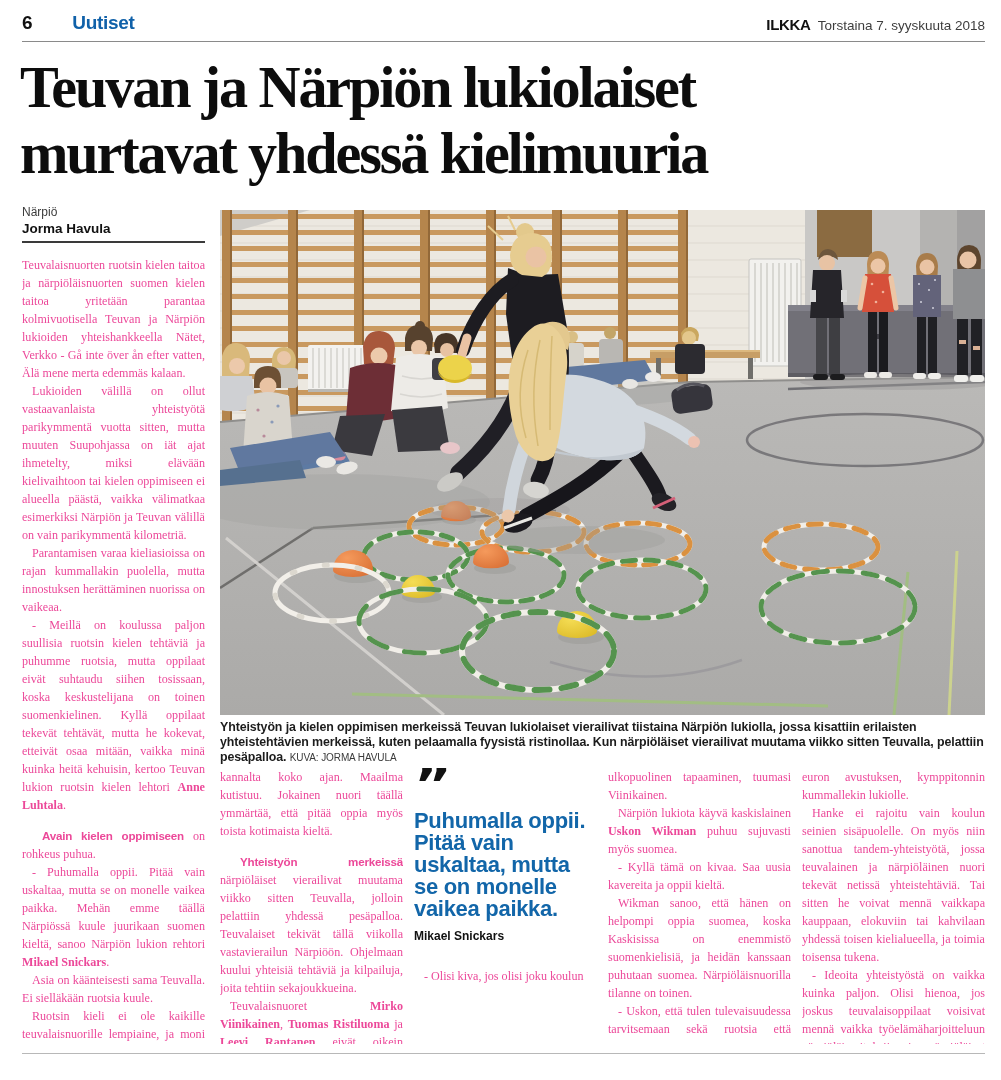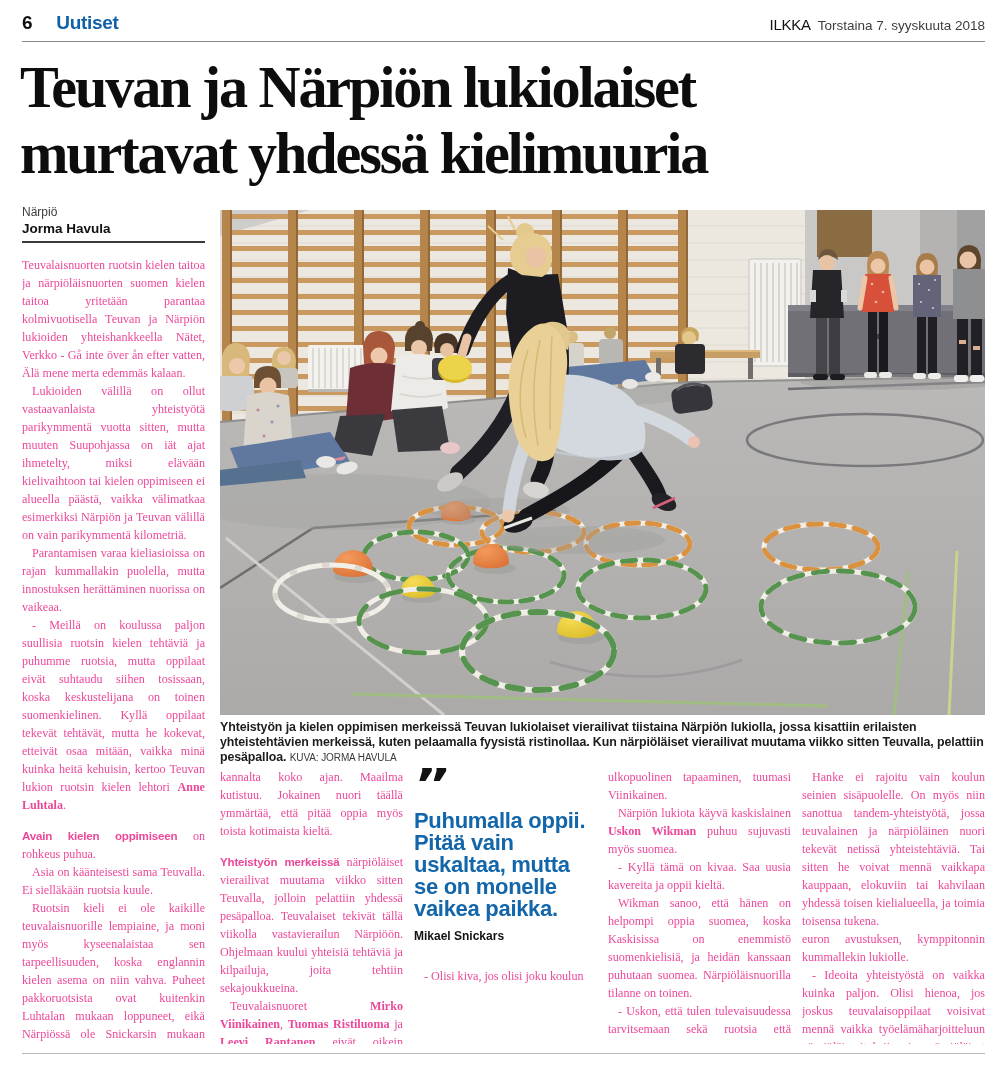--- a/index.html
+++ b/index.html
@@ -5,43 +5,43 @@
   html,body{margin:0;padding:0;}
   body{
     width:1001px;height:1080px;position:relative;background:#ffffff;
     font-family:"Liberation Serif","DejaVu Serif",serif;color:#1a1a1a;
     overflow:hidden;
   }
   .abs{position:absolute;}
   
   .mast-left{left:22px;top:12px;font-family:"Liberation Sans","DejaVu Sans",sans-serif;font-weight:700;font-size:19px;letter-spacing:-0.3px;}
   .mast-num{color:#111;}
-  .mast-section{color:#1061a9;margin-left:24px;}
+  .mast-section{color:#1061a9;margin-left:40px;}
   .mast-right{right:16px;top:16px;font-family:"Liberation Sans","DejaVu Sans",sans-serif;font-size:13.5px;color:#3d3d3d;}
-  .mast-brand{font-weight:400;font-size:15px;color:#111;margin-right:7px;letter-spacing:-0.3px;}
+  .mast-brand{font-weight:700;font-size:15px;color:#111;margin-right:7px;letter-spacing:-0.3px;}
   .rule{background:#999;height:1px;left:22px;width:963px;}
   .rule-top{top:41px;background:#8a8a8a;}
   .rule-bottom{top:1053px;background:#b8b8b8;}
   
   .headline{left:20px;top:54px;width:975px;font-weight:700;font-size:60px;line-height:66px;letter-spacing:-2.2px;color:#0d0d0d;transform:scaleX(0.97);transform-origin:left top;}
   
   .byline{left:22px;top:205px;width:183px;font-family:"Liberation Sans","DejaVu Sans",sans-serif;}
   .byline .loc{font-weight:400;font-size:12px;color:#3c3c3c;}
   .byline .auth{font-weight:700;font-size:13.5px;color:#111;margin-top:2px;}
   .byline-rule{left:22px;top:241px;width:183px;height:2px;background:#3a3a3a;}
   
   .col{width:183px;overflow:hidden;}
   .col1{left:22px;top:256px;height:788px;}
   .colB{top:768px;height:276px;}
   .c2{left:220px;} .c3{left:414px;} .c4{left:608px;} .c5{left:802px;}
   .bp{margin:0;text-align:justify;font-size:12.1px;line-height:18px;color:#ec4899;}
   .bp.ind{text-indent:10px;}
   .bp.sp{margin-top:13px;}
   .b{font-weight:700;}
-  .lead{font-family:"Liberation Sans","DejaVu Sans",sans-serif;font-weight:700;font-size:11.6px;letter-spacing:-0.2px;}
+  .lead{font-family:"Liberation Sans","DejaVu Sans",sans-serif;font-weight:700;font-size:11.6px;letter-spacing:-0.2px;margin-left:20px;}
   
   .quote{margin-bottom:24px;}
   .qmark{font-family:"DejaVu Sans",sans-serif;font-weight:700;font-size:58px;line-height:36px;color:#121212;height:42px;}
   .qtext{font-family:"Liberation Sans","DejaVu Sans",sans-serif;font-weight:700;font-size:22px;line-height:22px;letter-spacing:-0.3px;color:#1266a9;}
   .qattr{font-family:"Liberation Sans","DejaVu Sans",sans-serif;font-weight:700;font-size:12px;color:#111;margin-top:9px;}
   
   .photo{left:220px;top:210px;width:765px;height:505px;}
   .caption{left:220px;top:720px;width:765px;font-family:"Liberation Sans","DejaVu Sans",sans-serif;font-weight:700;font-size:12.4px;line-height:15px;letter-spacing:-0.1px;color:#1c1c1c;}
   .credit{font-weight:400;font-size:10px;color:#3a3a3a;}
 </style>
@@ -66,20 +66,21 @@
   <div class="auth">Jorma Havula</div>
 </div>
 <div class="abs byline-rule"></div>
 
 <div class="abs col col1">
     <p class="bp"><span>Teuvalaisnuorten ruotsin kielen taitoa ja närpiöläisnuorten suomen kielen taitoa yritetään parantaa kolmivuotisella Teuvan ja Närpiön lukioiden yhteishankkeella Nätet, Verkko - Gå inte över ån efter vatten, Älä mene merta edemmäs kalaan.</span></p>
     <p class="bp ind"><span>Lukioiden välillä on ollut vastaavanlaista yhteistyötä parikymmentä vuotta sitten, mutta muuten Suupohjassa on iät ajat ihmetelty, miksi elävään kielivaihtoon tai kielen oppimiseen ei alueella päästä, vaikka välimatkaa esimerkiksi Närpiön ja Teuvan välillä on vain parikymmentä kilometriä.</span></p>
     <p class="bp ind"><span>Parantamisen varaa kieliasioissa on rajan kummallakin puolella, mutta innostuksen herättäminen nuorissa on vaikeaa.</span></p>
     <p class="bp ind"><span>- Meillä on koulussa paljon suullisia ruotsin kielen tehtäviä ja puhumme ruotsia, mutta oppilaat eivät suhtaudu siihen tosissaan, koska keskustelijana on toinen suomenkielinen. Kyllä oppilaat tekevät tehtävät, mutta he kokevat, etteivät osaa mitään, vaikka minä kuinka heitä kehuisin, kertoo Teuvan lukion ruotsin kielen lehtori </span><span class="b">Anne Luhtala</span><span>.</span></p>
     <p class="bp sp"><span class="lead">Avain kielen oppimiseen</span><span> on rohkeus puhua.</span></p>
+    <p class="bp ind"><span>- Puhumalla oppii. Pitää vain uskaltaa, mutta se on monelle vaikea paikka. Mehän emme täällä Närpiössä kuule juurikaan suomen kieltä, sanoo Närpiön lukion rehtori </span><span class="b">Mikael Snickars</span><span>.</span></p>
     <p class="bp ind"><span>Asia on käänteisesti sama Teuvalla. Ei sielläkään ruotsia kuule.</span></p>
     <p class="bp ind"><span>Ruotsin kieli ei ole kaikille teuvalaisnuorille lempiaine, ja moni myös kyseenalaistaa sen tarpeellisuuden, koska englannin kielen asema on niin vahva. Puheet pakkoruotsista ovat kuitenkin Luhtalan mukaan loppuneet, eikä Närpiössä ole Snickarsin mukaan koskaan puhuttu pakkosuomesta.</span></p>
     <p class="bp ind"><span>- Suomen kielen merkitys kyllä lisääntyy meidänkin oppilaiden</span></p>
   </div>
 
 <div class="abs photo">
 <svg width="765" height="505" viewBox="0 0 765 505" xmlns="http://www.w3.org/2000/svg">
   <defs>
     <linearGradient id="fg" x1="0" y1="0" x2="0" y2="1">
       <stop offset="0" stop-color="#bab9b7"></stop>
@@ -427,18 +428,18 @@
 </div>
 <div class="abs col colB c4">
     <p class="bp"><span>ulkopuolinen tapaaminen, tuumasi Viinikainen.</span></p>
     <p class="bp ind"><span>Närpiön lukiota käyvä kaskislainen </span><span class="b">Uskon Wikman</span><span> puhuu sujuvasti myös suomea.</span></p>
     <p class="bp ind"><span>- Kyllä tämä on kivaa. Saa uusia kavereita ja oppii kieltä.</span></p>
     <p class="bp ind"><span>Wikman sanoo, että hänen on helpompi oppia suomea, koska Kaskisissa on enemmistö suomenkielisiä, ja heidän kanssaan puhutaan suomea. Närpiöläisnuorilla tilanne on toinen.</span></p>
     <p class="bp ind"><span>- Uskon, että tulen tulevaisuudessa tarvitsemaan sekä ruotsia että suomea.</span></p>
     <p class="bp ind"><span>Svenska Kulturfondet on antanut hankkeelle yhteensä 20 009</span></p>
   </div>
 <div class="abs col colB c5">
+    <p class="bp"><span>euron avustuksen, kymppitonnin kummallekin lukiolle.</span></p>
     <p class="bp ind"><span>Hanke ei rajoitu vain koulun seinien sisäpuolelle. On myös niin sanottua tandem-yhteistyötä, jossa teuvalainen ja närpiöläinen nuori tekevät netissä yhteistehtäviä. Tai sitten he voivat mennä vaikkapa kauppaan, elokuviin tai kahvilaan yhdessä toisen kielialueella, ja toimia toisensa tukena.</span></p>
-    <p class="bp"><span>euron avustuksen, kymppitonnin kummallekin lukiolle.</span></p>
     <p class="bp ind"><span>- Ideoita yhteistyöstä on vaikka kuinka paljon. Olisi hienoa, jos joskus teuvalaisoppilaat voisivat mennä vaikka työelämäharjoitteluun närpiöläisyrityksiin ja närpiöläiset Teuvalle, totesi Teuvan lukion rehtori </span><span class="b">Päivi Viitanen</span><span>.</span></p>
   </div>
 
 <div class="abs rule rule-bottom"></div>
 
 </body></html>

